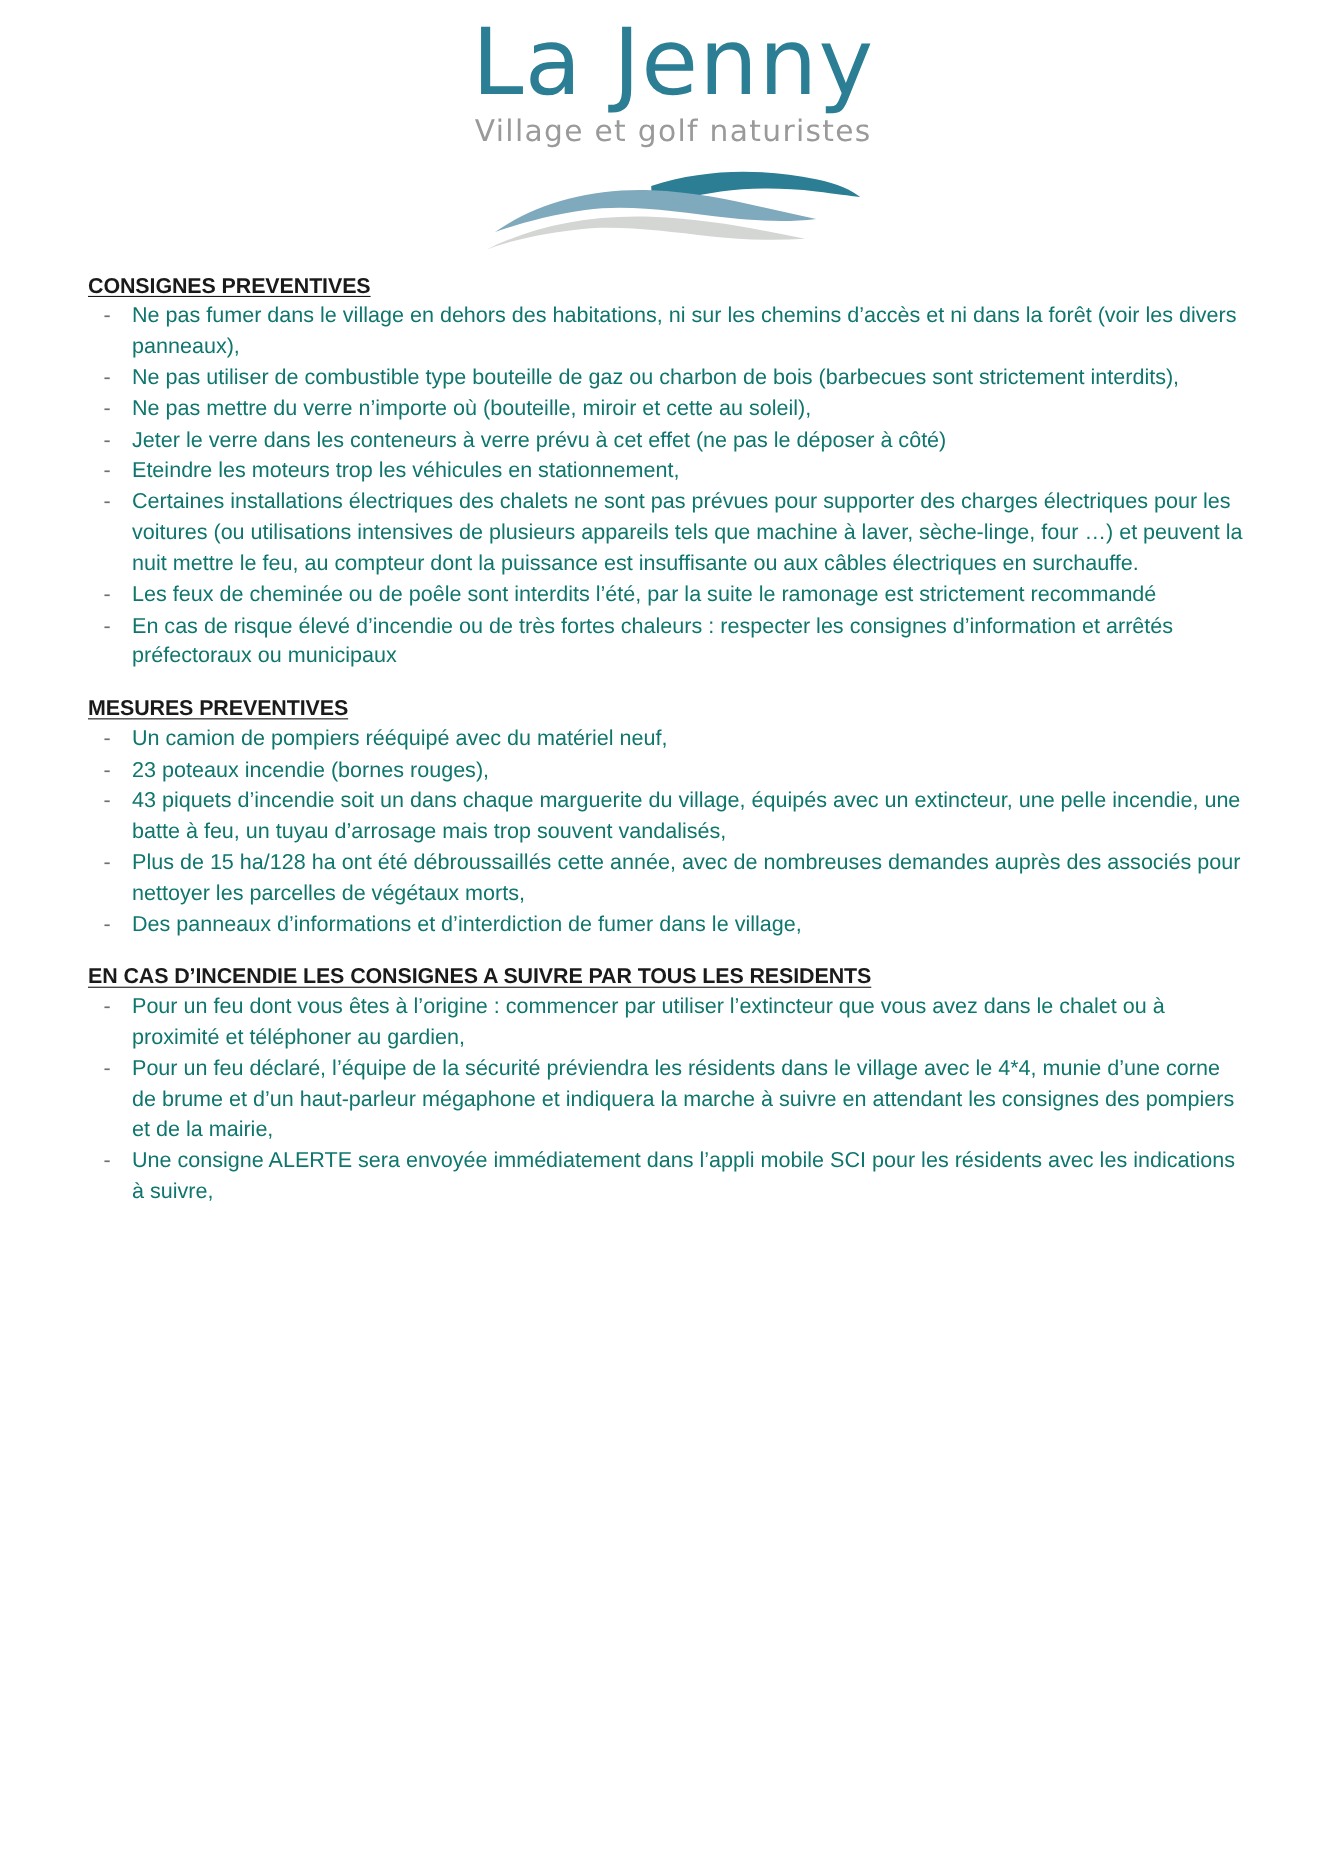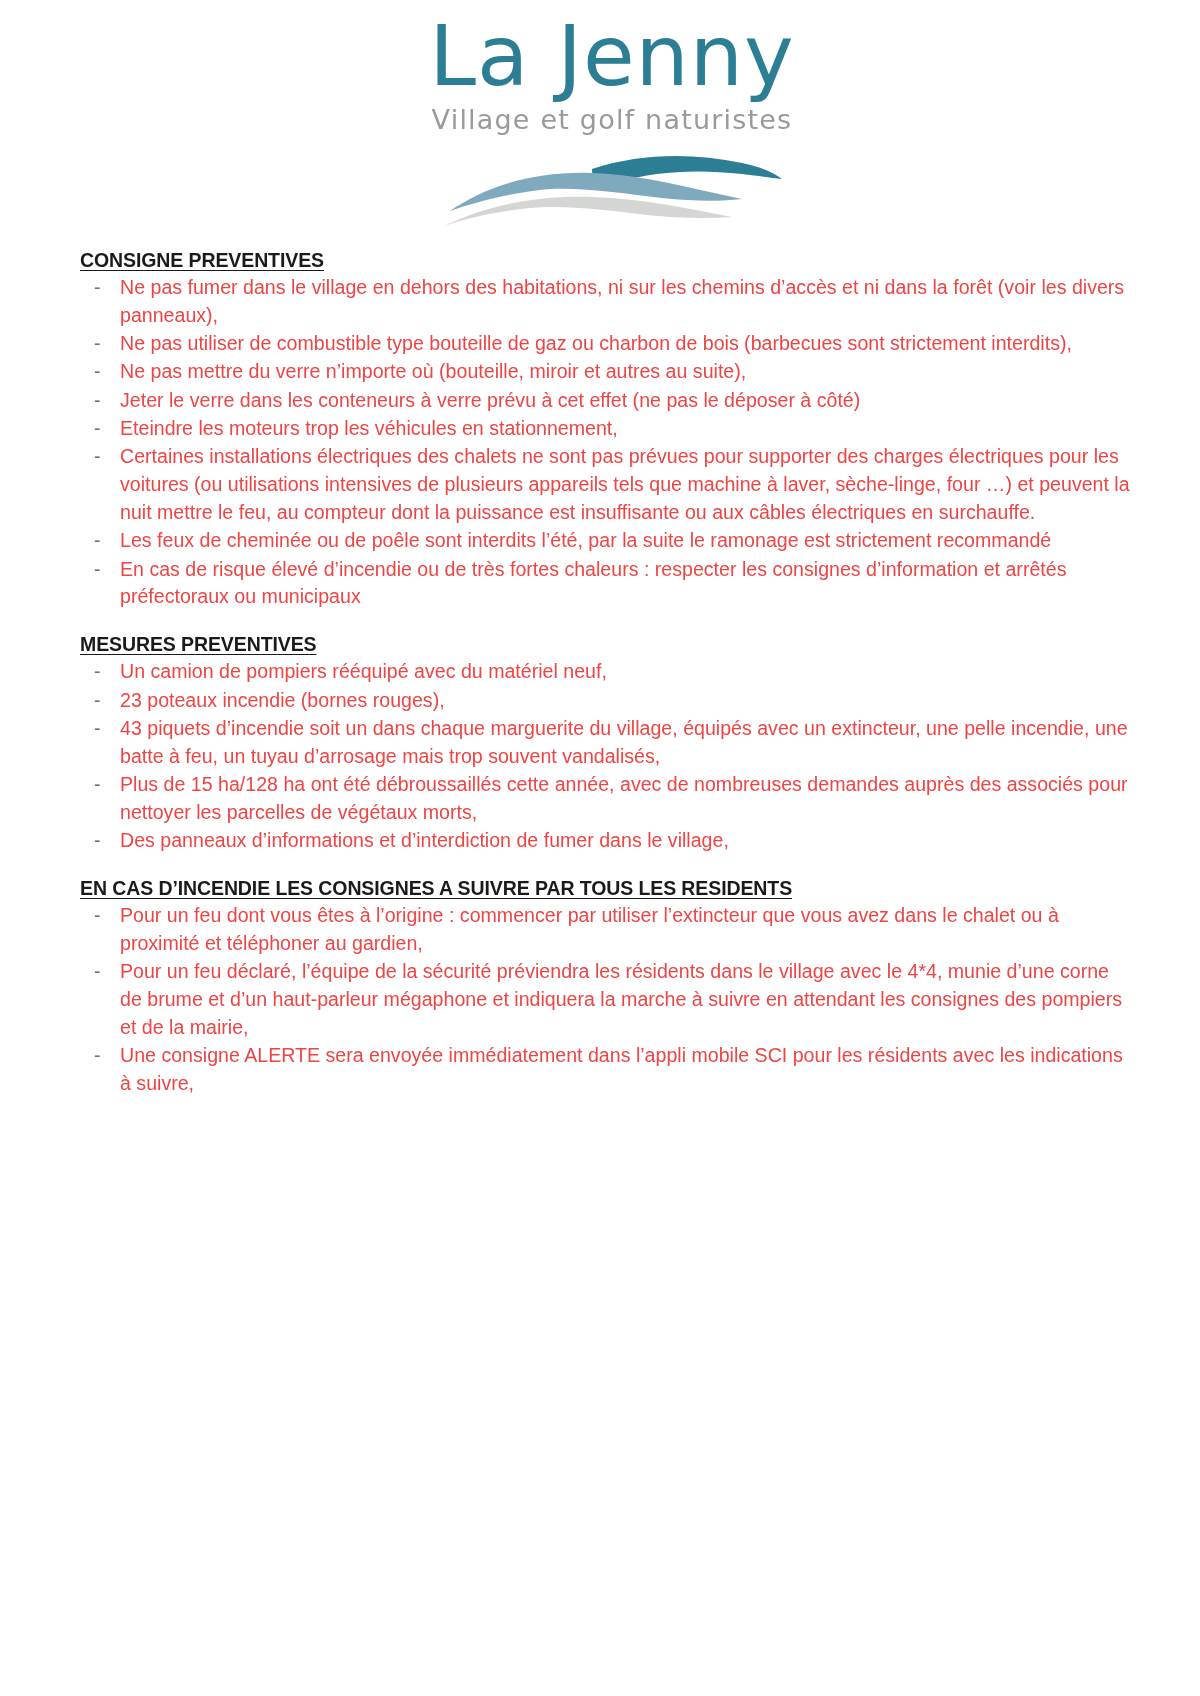--- a/index.html
+++ b/index.html
@@ -106,21 +106,21 @@
   ul.bullets {
     list-style: none;
     margin: 0;
     padding: 0;
   }
   ul.bullets > li {
     position: relative;
     padding-left: 40px;
     font-size: 19.6px;
     line-height: 1.42;
-    color: #ef4444;
+    color: #0f766e;
     font-family: "Liberation Sans", sans-serif;
     margin: 0 0 0.5px 0;
     text-align: left;
   }
   ul.bullets > li::before {
     content: "-";
     position: absolute;
     left: 14px;
     top: 0;
     color: #707070;
@@ -141,25 +141,25 @@
         <path d="M8 62 C45 36, 95 22, 150 24 C205 26, 250 40, 300 50 C275 53, 250 52, 220 49 C175 44, 130 36, 90 42 C55 47, 28 55, 8 62 Z" fill="#7fa9bd"></path>
         <path d="M0 78 C40 58, 90 46, 150 48 C205 50, 248 60, 290 68 C262 70, 234 69, 205 66 C160 61, 118 55, 80 60 C45 64, 18 71, 0 78 Z" fill="#d4d6d4"></path>
       </svg>
     </div>
   </div>
 
 
   <div class="content">
 
     <div class="section">
-      <div class="section-heading">CONSIGNE PREVENTIVES</div>
+      <div class="section-heading">CONSIGNES PREVENTIVES</div>
       <ul class="bullets">
         <li>Ne pas fumer dans le village en dehors des habitations, ni sur les chemins d’accès et ni dans la forêt (voir les divers panneaux),</li>
         <li>Ne pas utiliser de combustible type bouteille de gaz ou charbon de bois (barbecues sont strictement interdits),</li>
-        <li>Ne pas mettre du verre n’importe où (bouteille, miroir et autres au suite),</li>
+        <li>Ne pas mettre du verre n’importe où (bouteille, miroir et cette au soleil),</li>
         <li>Jeter le verre dans les conteneurs à verre prévu à cet effet (ne pas le déposer à côté)</li>
         <li>Eteindre les moteurs trop les véhicules en stationnement,</li>
         <li>Certaines installations électriques des chalets ne sont pas prévues pour supporter des charges électriques pour les voitures (ou utilisations intensives de plusieurs appareils tels que machine à laver, sèche-linge, four …) et peuvent la nuit mettre le feu, au compteur dont la puissance est insuffisante ou aux câbles électriques en surchauffe.</li>
         <li>Les feux de cheminée ou de poêle sont interdits l’été, par la suite le ramonage est strictement recommandé</li>
         <li>En cas de risque élevé d’incendie ou de très fortes chaleurs : respecter les consignes d’information et arrêtés préfectoraux ou municipaux</li>
       </ul>
     </div>
 
     <div class="section">
       <div class="section-heading">MESURES PREVENTIVES</div>

